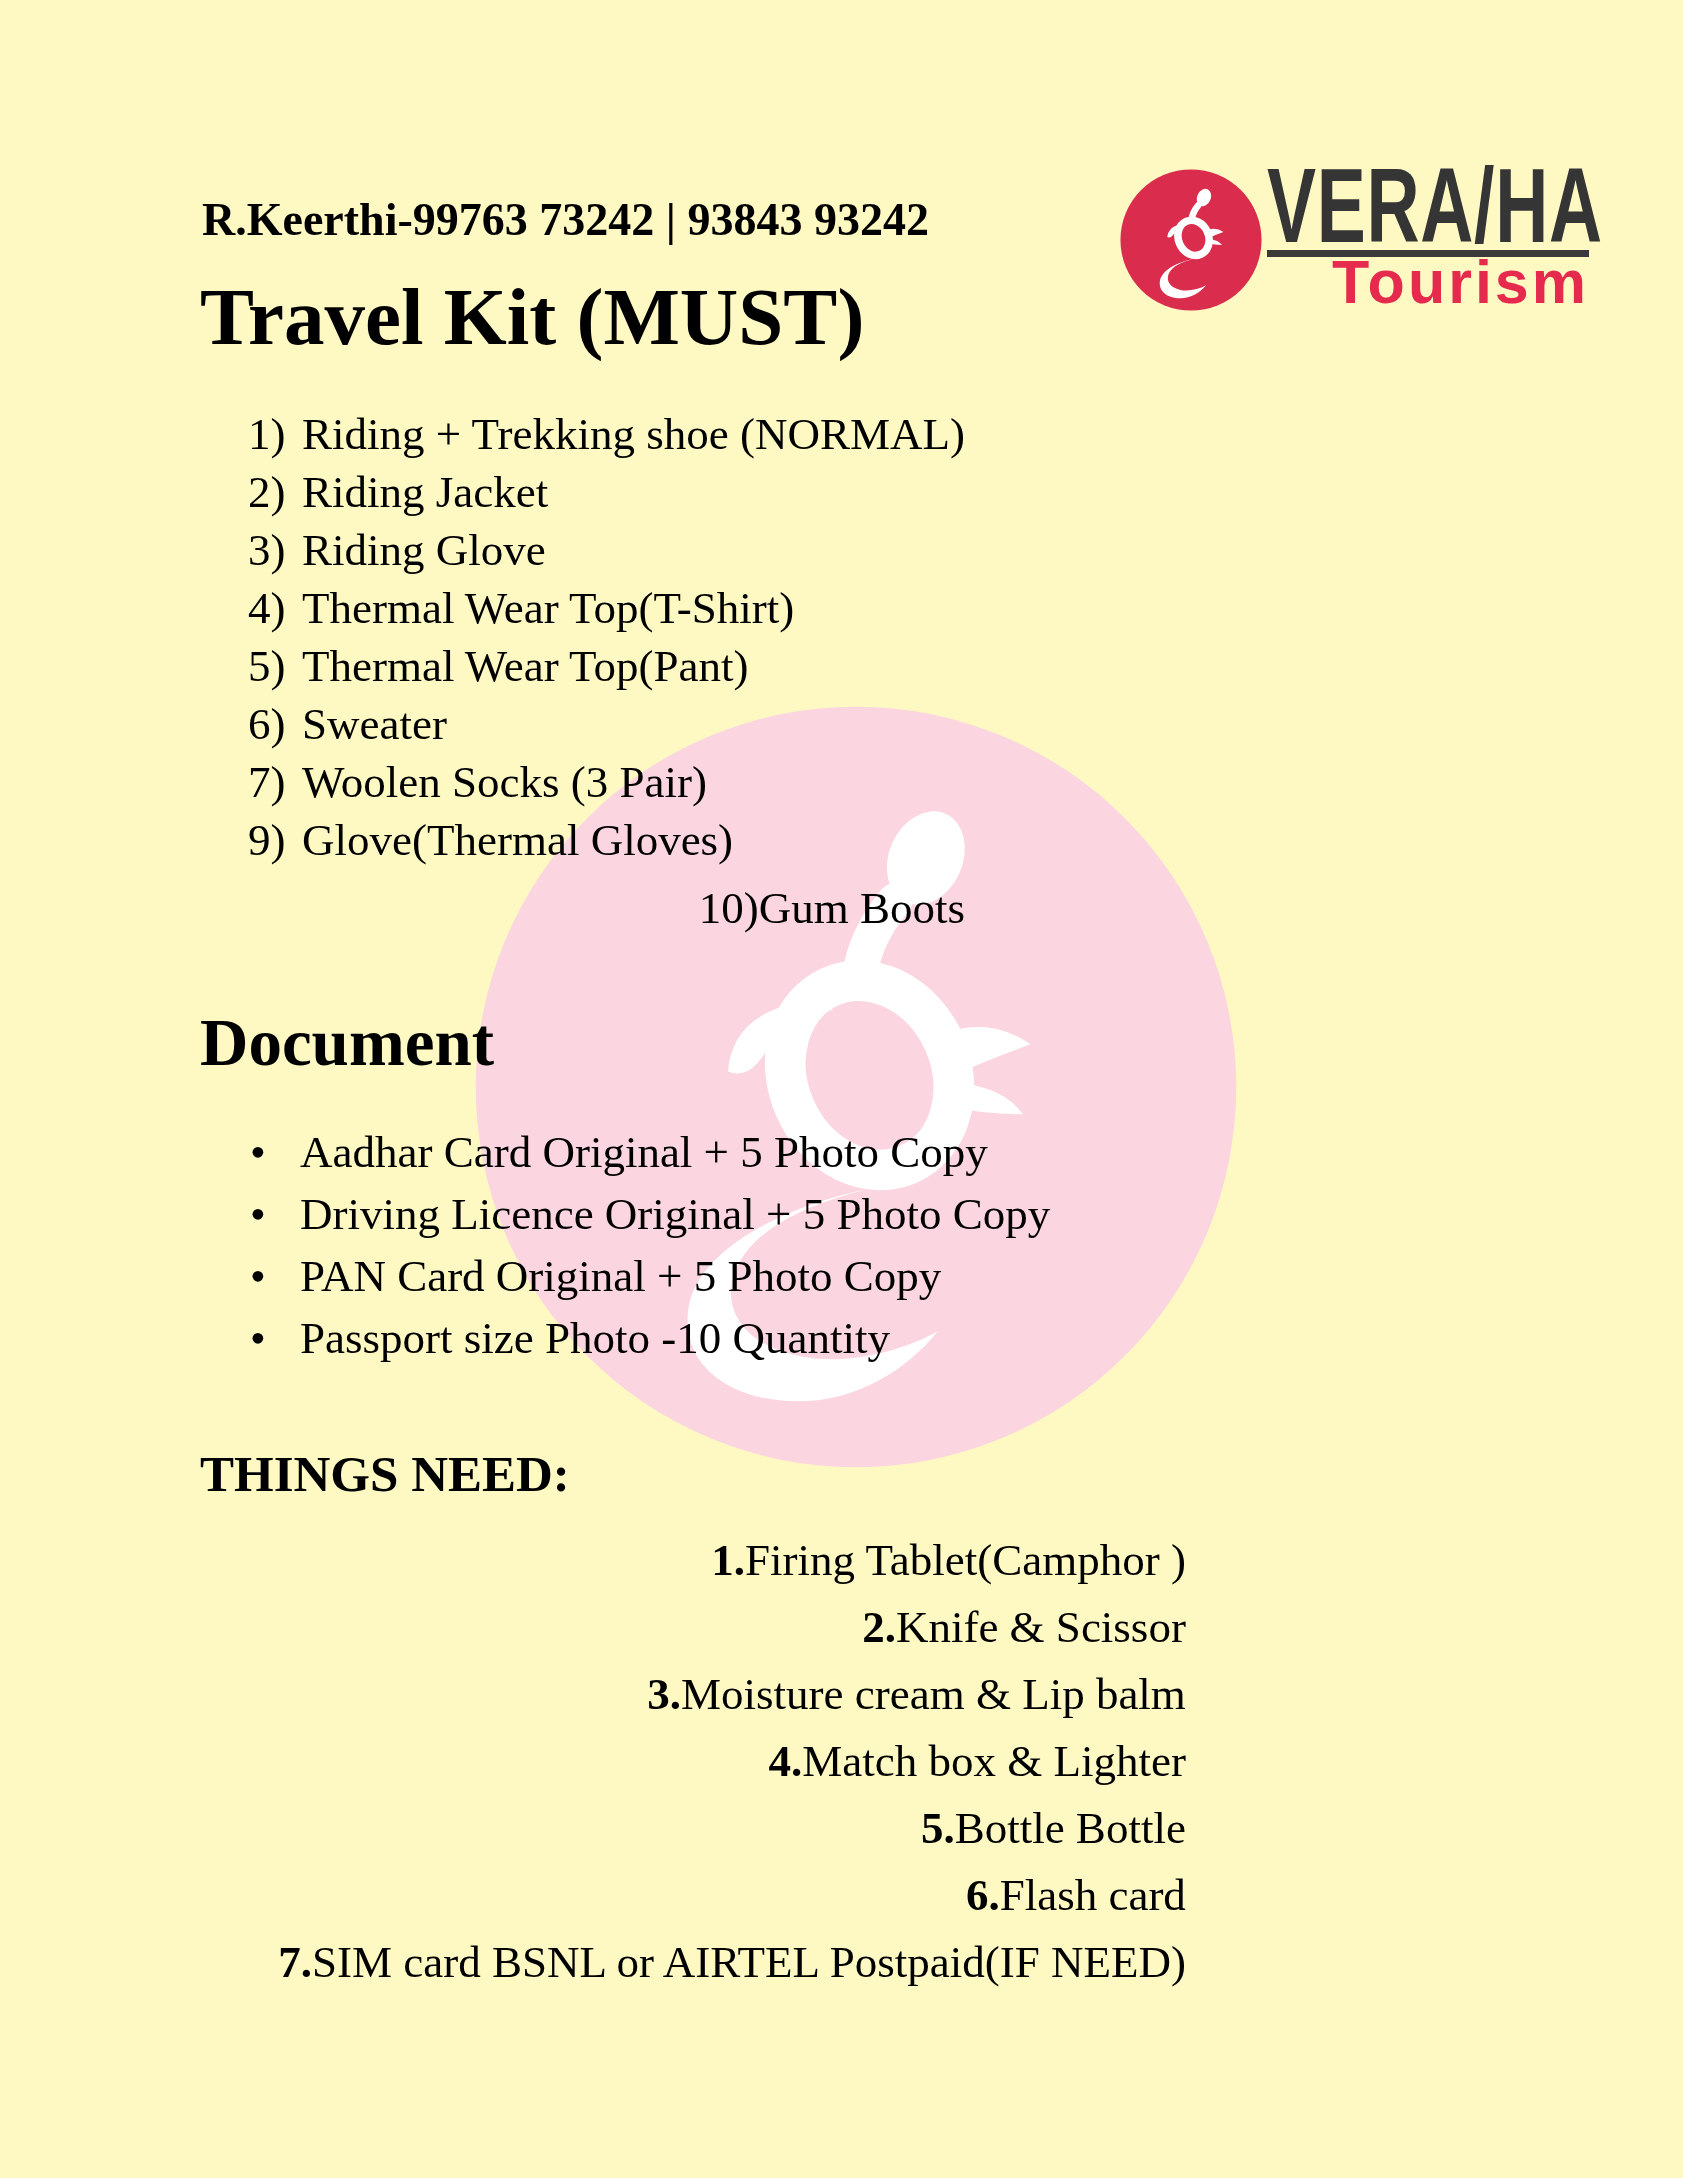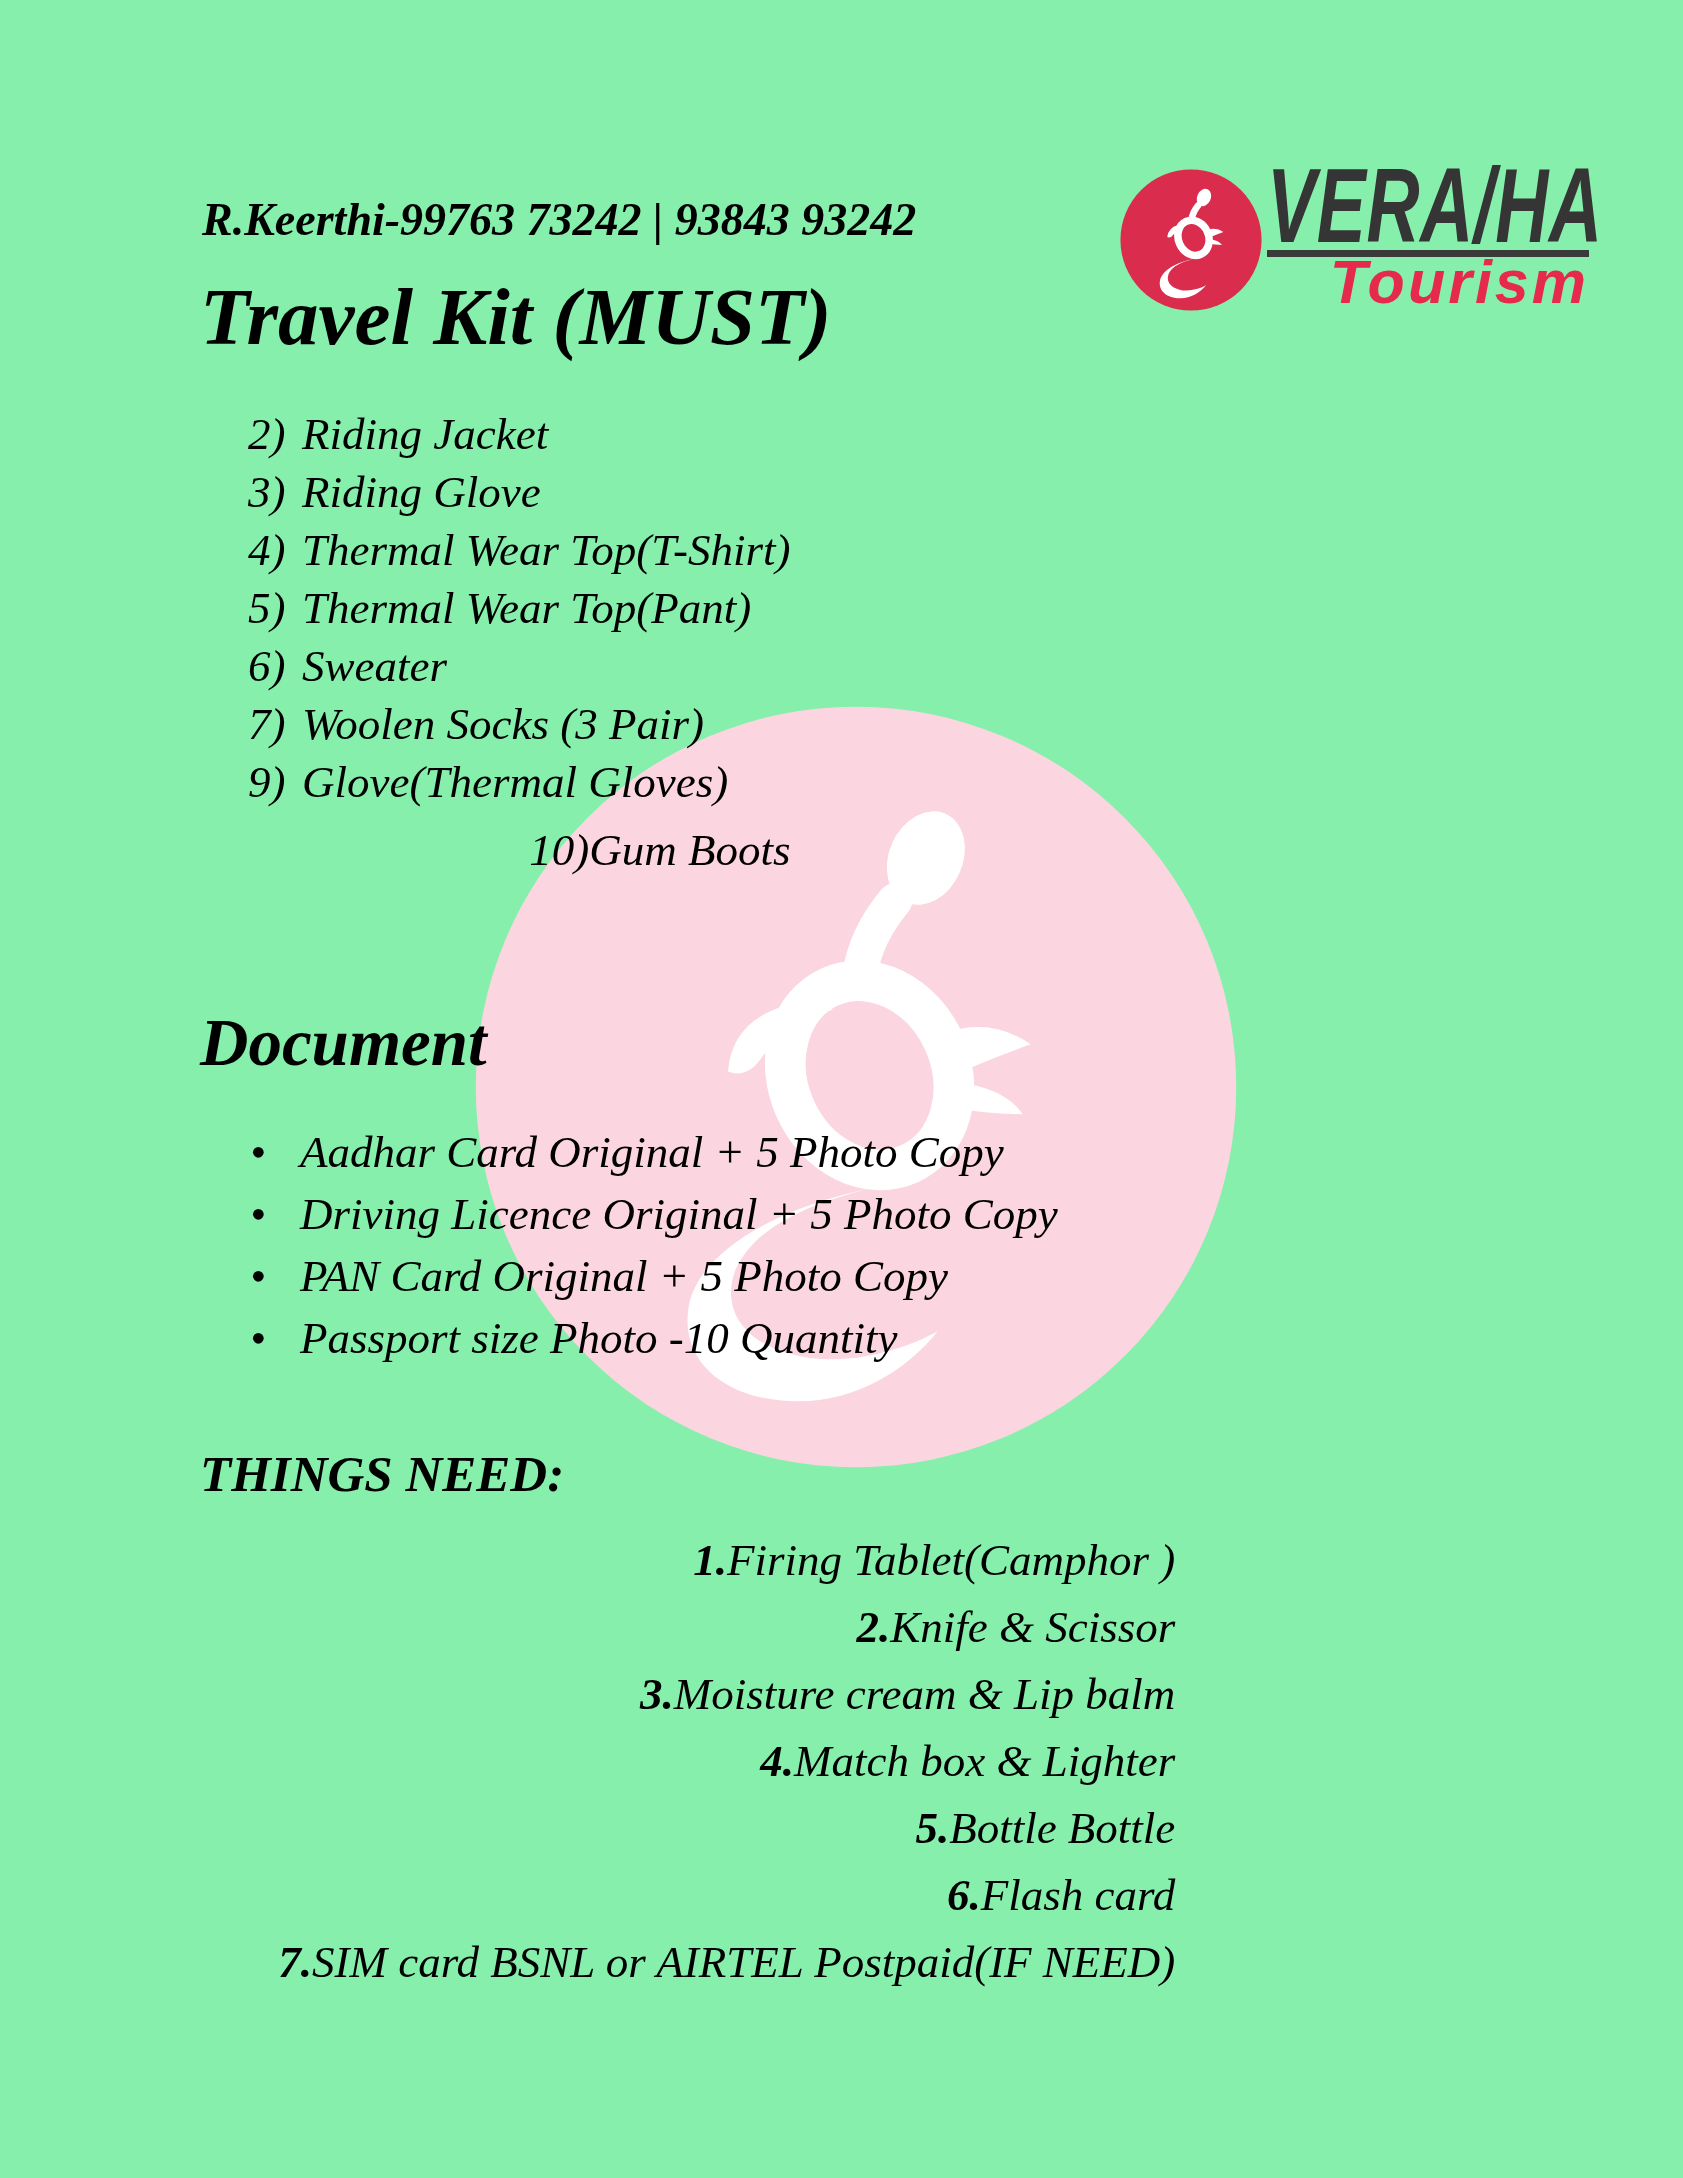--- a/index.html
+++ b/index.html
@@ -1,24 +1,23 @@
 <!DOCTYPE html>
 <html><head>
 <meta charset="utf-8">
 <style>
   html,body { margin:0; padding:0; background:#888; }
   .page {
     position:relative;
     width:1683px; height:2178px;
     margin:0 auto;
-    background:#86efac;
+    background:#fef9c3;
     overflow:hidden;
     font-family:"Liberation Serif", serif;
     color:#000;
-    font-style:italic;
   }
   
   .watermark {
     position:absolute; left:468px; top:699px;
     width:776px; height:776px;
   }
   
   .contact {
     position:absolute; left:202px; top:195px;
     font-size:46px; font-weight:bold; line-height:1.1;
@@ -105,20 +104,21 @@
     <circle cx="100" cy="100" r="98" fill="#da2c4c"></circle>
     <use href="#v-figure"></use>
   </svg>
   <div class="brand-name"><span>VERA</span><span class="brand-slash">/</span><span>HA</span></div>
   <div class="brand-rule"></div>
   <div class="brand-sub">Tourism</div>
 
   <h1 class="title" style="margin:0">Travel Kit (MUST)</h1>
 
   <div class="tk-list">
+    <div class="tk-item"><span class="tk-num">1)</span><span>Riding + Trekking shoe (NORMAL)</span></div>
     <div class="tk-item"><span class="tk-num">2)</span><span>Riding Jacket</span></div>
     <div class="tk-item"><span class="tk-num">3)</span><span>Riding Glove</span></div>
     <div class="tk-item"><span class="tk-num">4)</span><span>Thermal Wear Top(T-Shirt)</span></div>
     <div class="tk-item"><span class="tk-num">5)</span><span>Thermal Wear Top(Pant)</span></div>
     <div class="tk-item"><span class="tk-num">6)</span><span>Sweater</span></div>
     <div class="tk-item"><span class="tk-num">7)</span><span>Woolen Socks (3 Pair)</span></div>
     <div class="tk-item"><span class="tk-num">9)</span><span>Glove(Thermal Gloves)</span></div>
     <div class="tk-item gap tight"><span class="tk-num">10)</span><span>Gum Boots</span></div>
   </div>
 

